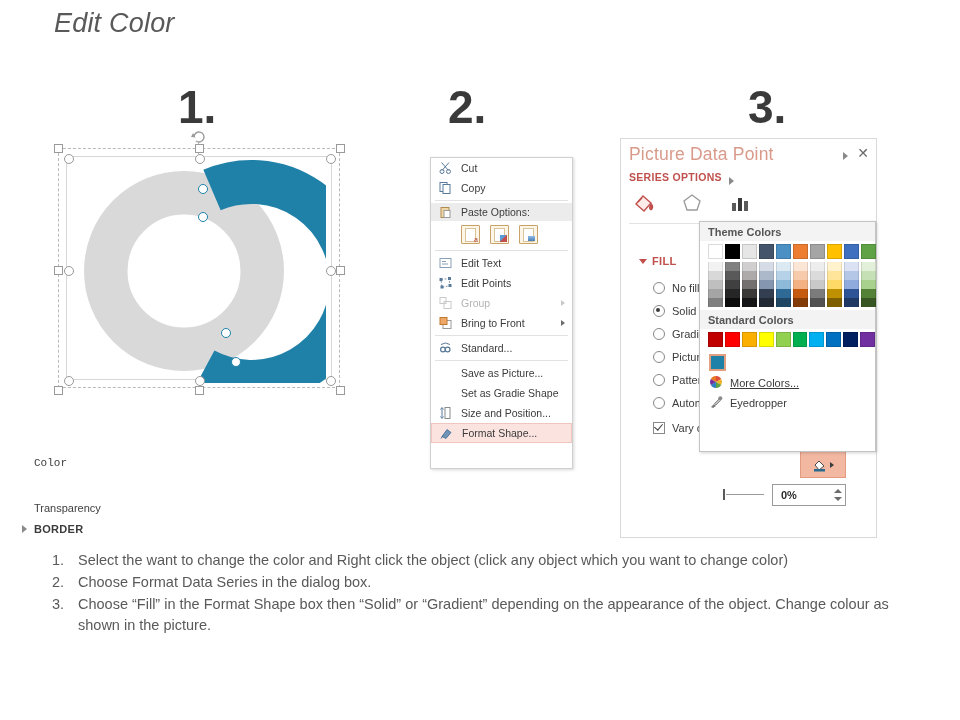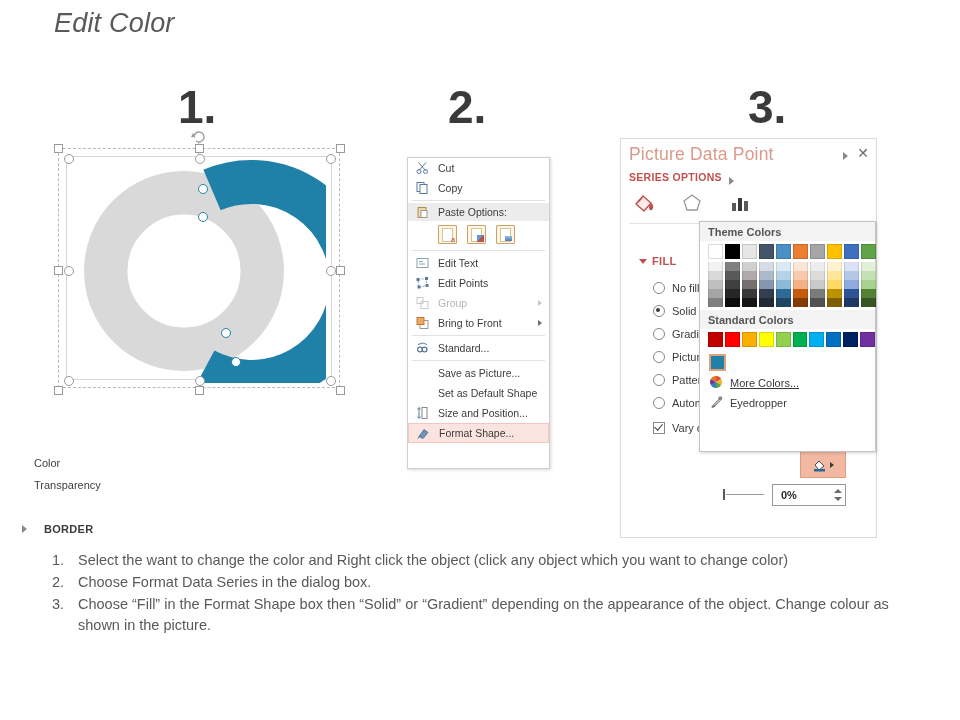--- a/index.html
+++ b/index.html
@@ -56,21 +56,21 @@
   .rotate-icon{
     position:absolute;left:190px;top:128px;width:18px;height:18px;
   }
   .rotate-stem{
     position:absolute;left:198px;top:142px;width:1px;height:12px;background:#b5b5b5;
   }
   .donut-svg{position:absolute;left:18px;top:10px;}
 
   
   .ctx{
-    position:absolute;left:407px;top:157px;width:141px;height:310px;
+    position:absolute;left:430px;top:157px;width:141px;height:310px;
     background:#ffffff;border:1px solid #d0d0d0;
     box-shadow:1px 1px 3px rgba(0,0,0,.16);
   }
   .ctx-item{
     position:relative;height:20px;display:flex;align-items:center;
     font-size:10.5px;color:#3b3b3b;padding-left:30px;
   }
   .ctx-item.disabled{color:#b4b4b4;}
   .ctx-item.highlight{background:#fbe4e0;border:1px solid #f0c6be;height:18px;align-items:center;}
   .ctx-ico{
@@ -158,22 +158,22 @@
   }
   .chk{
     width:10px;height:10px;border:1px solid #888;background:#fff;
     position:relative;flex:none;
   }
   .chk.on::after{
     content:"";position:absolute;left:2px;top:-1px;width:4px;height:7px;
     border-right:1.6px solid #3b3b3b;border-bottom:1.6px solid #3b3b3b;
     transform:rotate(40deg);
   }
-  .fdp-color-label{position:absolute;left:34px;top:457px;font-size:11px;}
-  .fdp-trans-label{position:absolute;left:34px;top:479px;font-size:11px;}
+  .fdp-color-label{position:absolute;left:34px;top:457px;font-size:11px;font-family:Liberation Mono, monospace;}
+  .fdp-trans-label{position:absolute;left:34px;top:502px;font-size:11px;}
   .color-btn{
     position:absolute;left:800px;top:451px;width:44px;height:25px;
     background:#f2b8a2;border:1px solid #e39b80;display:flex;
     align-items:center;justify-content:center;gap:3px;
   }
   .bucket{width:15px;height:13px;position:relative;}
   .color-caret{width:0;height:0;border-left:4px solid #3b3b3b;
     border-top:3.5px solid transparent;border-bottom:3.5px solid transparent;}
   .slider-track{
     position:absolute;left:726px;top:494px;width:38px;height:1px;background:#9a9a9a;
@@ -188,21 +188,21 @@
   .spin-val{font-size:11px;font-weight:bold;color:#2b2b2b;padding-left:8px;}
   .spin-btns{
     position:absolute;right:3px;top:2px;bottom:2px;width:9px;
     display:flex;flex-direction:column;justify-content:space-around;align-items:center;
   }
   .spin-up{width:0;height:0;border-bottom:4px solid #6b6b6b;
     border-left:4px solid transparent;border-right:4px solid transparent;}
   .spin-dn{width:0;height:0;border-top:4px solid #6b6b6b;
     border-left:4px solid transparent;border-right:4px solid transparent;}
   .fdp-border-label{
-    position:absolute;left:44px;top:523px;font-size:11px;font-weight:bold;
+    position:absolute;left:34px;top:523px;font-size:11px;font-weight:bold;
     color:#3b3b3b;letter-spacing:.3px;
   }
   .border-tri{
     position:absolute;left:22px;top:525px;width:0;height:0;
     border-left:5px solid #8a8a8a;border-top:4px solid transparent;
     border-bottom:4px solid transparent;
   }
 
   
   .picker{
@@ -394,21 +394,21 @@
       <span>Standard...</span>
     </div>
 
     <div class="ctx-sep"></div>
 
     <div class="ctx-item">
       <span>Save as Picture...</span>
     </div>
 
     <div class="ctx-item">
-      <span>Set as Default Shape</span>
+      <span>Set as Gradie Shape</span>
     </div>
 
     <div class="ctx-item">
       <span class="ctx-ico">
         <svg width="13" height="13" viewBox="0 0 13 13">
           <rect x="6" y="1" width="5" height="11" fill="#fff" stroke="#8a8a8a" stroke-width="1"></rect>
           <path d="M3 2 v9 M1.5 3 L3 1 L4.5 3 M1.5 10 L3 12 L4.5 10" fill="none" stroke="#5a7a9a" stroke-width="1"></path>
         </svg>
       </span>
       <span>Size and Position...</span>

